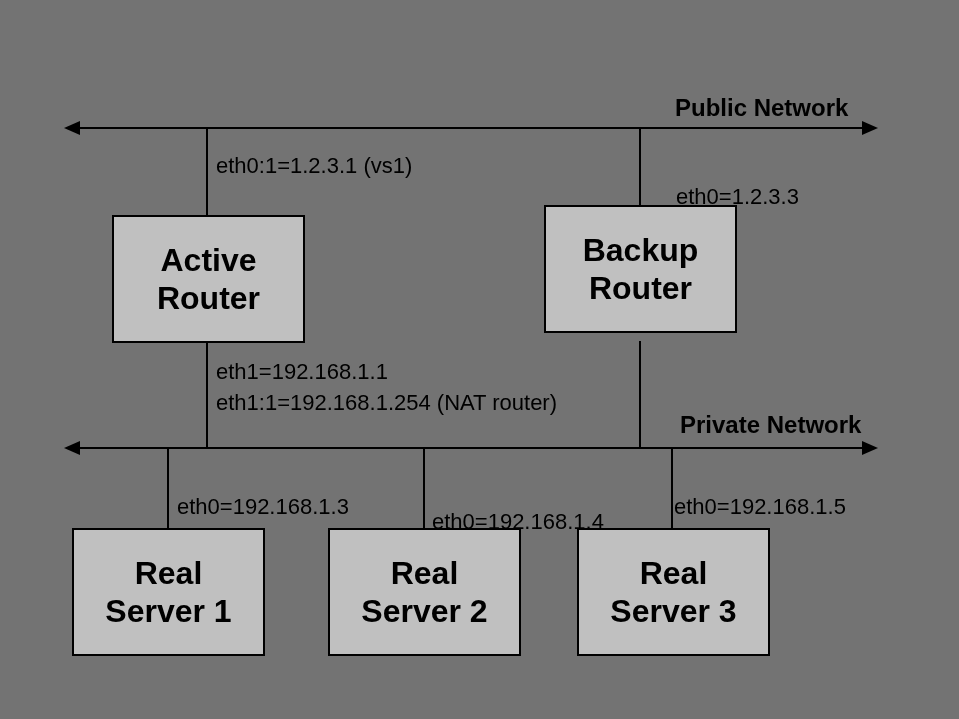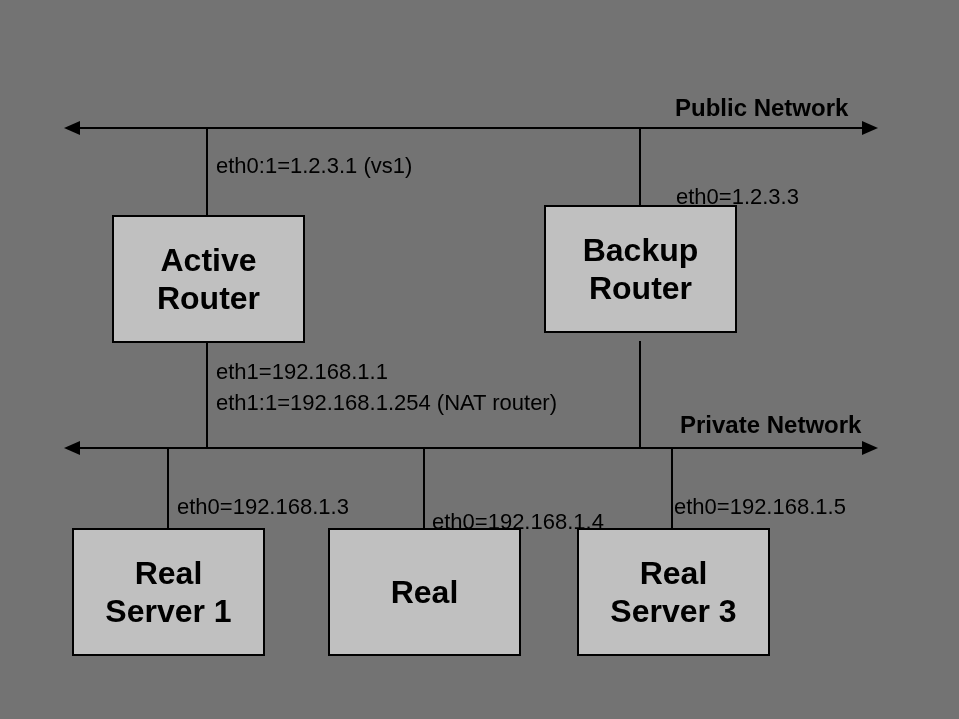--- a/index.html
+++ b/index.html
@@ -96,20 +96,21 @@
     <div>Backup</div>
     <div>Router</div>
   </div>
 
   <div class="node" style="left:72px; top:528px;">
     <div>Real</div>
     <div>Server 1</div>
   </div>
   <div class="node" style="left:328px; top:528px;">
     <div>Real</div>
+    <div>Server 2</div>
   </div>
   <div class="node" style="left:577px; top:528px;">
     <div>Real</div>
     <div>Server 3</div>
   </div>
 
   <div class="iface" style="left:216px; top:150px;">
     <div>eth0:1=1.2.3.1 (vs1)</div>
   </div>
   <div class="iface" style="left:676px; top:181px;">

